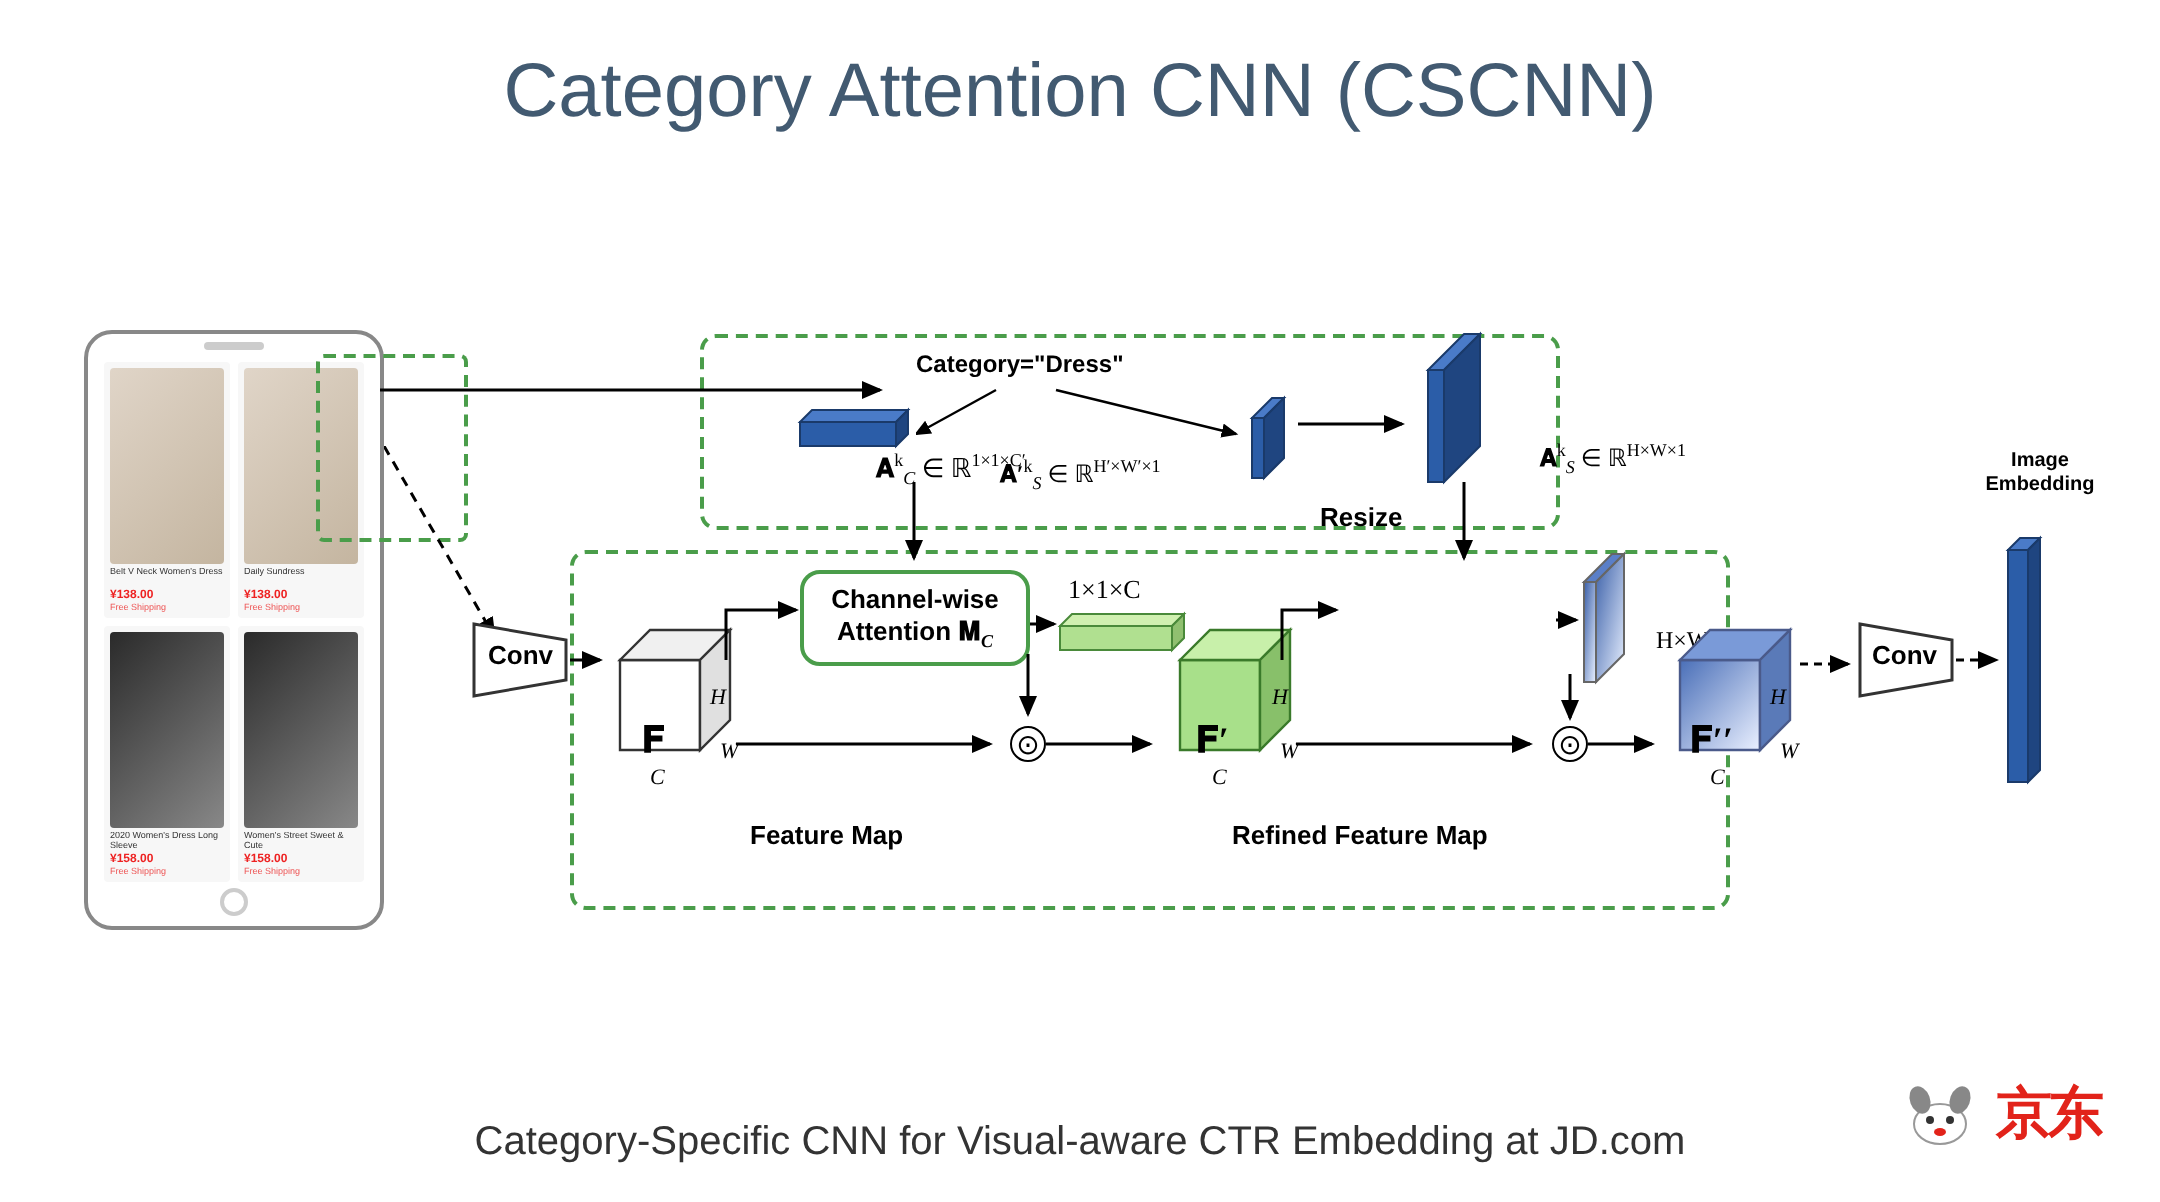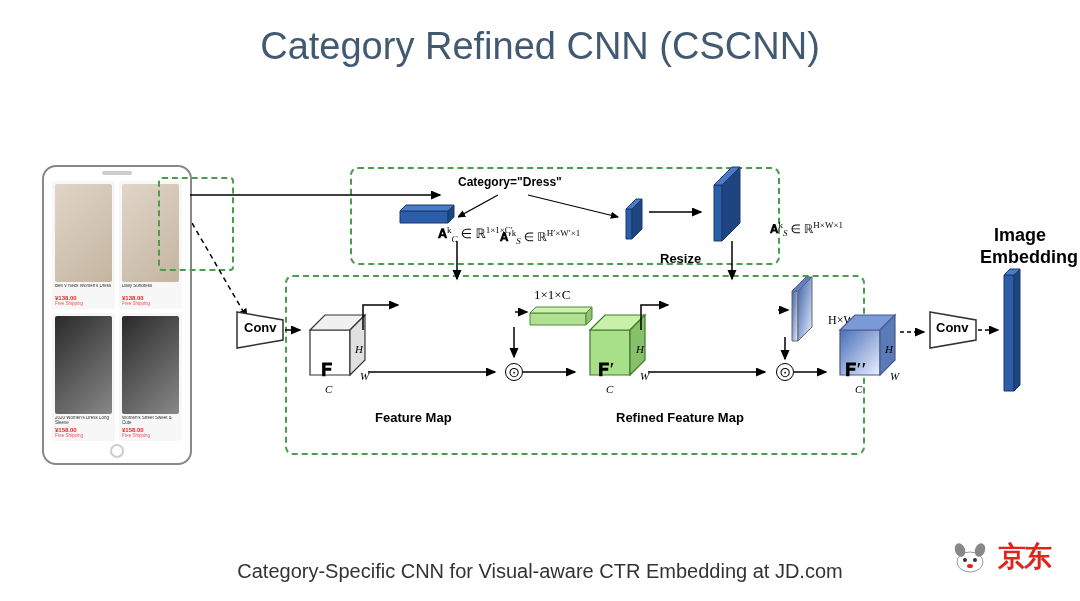--- a/index.html
+++ b/index.html
@@ -53,26 +53,26 @@
   .sup { font-size:9px; vertical-align:super;}
 
   .arrow { position:absolute; } 
   .mult-dot { position:absolute; width:18px; height:18px; border:1.5px solid #000; border-radius:50%; background:#fff; display:flex; align-items:center; justify-content:center; font-size:14px;}
 
   .caption { position:absolute; bottom:18px; left:0; width:100%; text-align:center; font-size:20px; color:#333;}
   .logo-wrap { position:absolute; bottom:25px; right:30px; display:flex; align-items:center; gap:6px;}
   .joy { width:44px; height:34px; position:relative;}
   .jd-text { font-size:28px; font-weight:bold; color:#e2231a; font-family:"Microsoft YaHei","SimHei",sans-serif; letter-spacing:-2px;}
 
-  .embedding-label { position:absolute; font-size:18px; font-weight:bold; text-align:center; line-height:1.2;}
+  .embedding-label { position:absolute; font-size:10px; font-weight:bold; text-align:center; line-height:1.2;}
 </style>
 </head>
 <body>
 
-<h1 class="title">Category Refined CNN (CSCNN)</h1>
+<h1 class="title">Category Attention CNN (CSCNN)</h1>
 
 <div class="diagram">
 
   <div class="phone">
     <div class="phone-grid">
       <div class="product">
         <div class="img"></div>
         <div class="line1">Belt V Neck Women's Dress</div>
         <div class="price">¥138.00</div>
         <div class="ship">Free Shipping</div>
@@ -147,20 +147,24 @@
   <div class="label" style="left:375px; top:245px; font-weight:bold; font-size:13px;">Feature Map</div>
 
   <svg class="arrow" style="left:358px; top:120px; width:50px; height:50px;">
     <path d="M 5 45 L 5 20 L 40 20" fill="none" stroke="#000" stroke-width="1.5" marker-end="url(#ah1)"></path>
   </svg>
 
   <svg class="arrow" style="left:368px; top:200px; width:135px; height:14px;">
     <line x1="0" y1="7" x2="127" y2="7" stroke="#000" stroke-width="1.5" marker-end="url(#ah1)"></line>
   </svg>
 
+  <div class="attn-box" style="left:400px; top:120px; width:115px; height:48px;">
+    <span>Channel-wise</span>
+    <span><span>Attention 𝐌</span><span class="sub math" style="font-style:italic;">C</span></span>
+  </div>
 
   <div class="cube" style="left:398px; top:38px;">
     <svg width="60" height="22">
       <polygon points="2,8 50,8 50,20 2,20" fill="#2b5da8" stroke="#1a3a6a"></polygon>
       <polygon points="2,8 8,2 56,2 50,8" fill="#4a7bc8" stroke="#1a3a6a"></polygon>
       <polygon points="50,8 56,2 56,14 50,20" fill="#1f4580" stroke="#1a3a6a"></polygon>
     </svg>
   </div>
   <div class="label math" style="left:394px; top:60px;margin-left:44px;">
     <span style="font-weight:bold;">𝐀</span><span class="sup">k</span><span class="sub" style="font-style:italic;">C</span><span> ∈ ℝ</span><span class="sup">1×1×C′</span>

